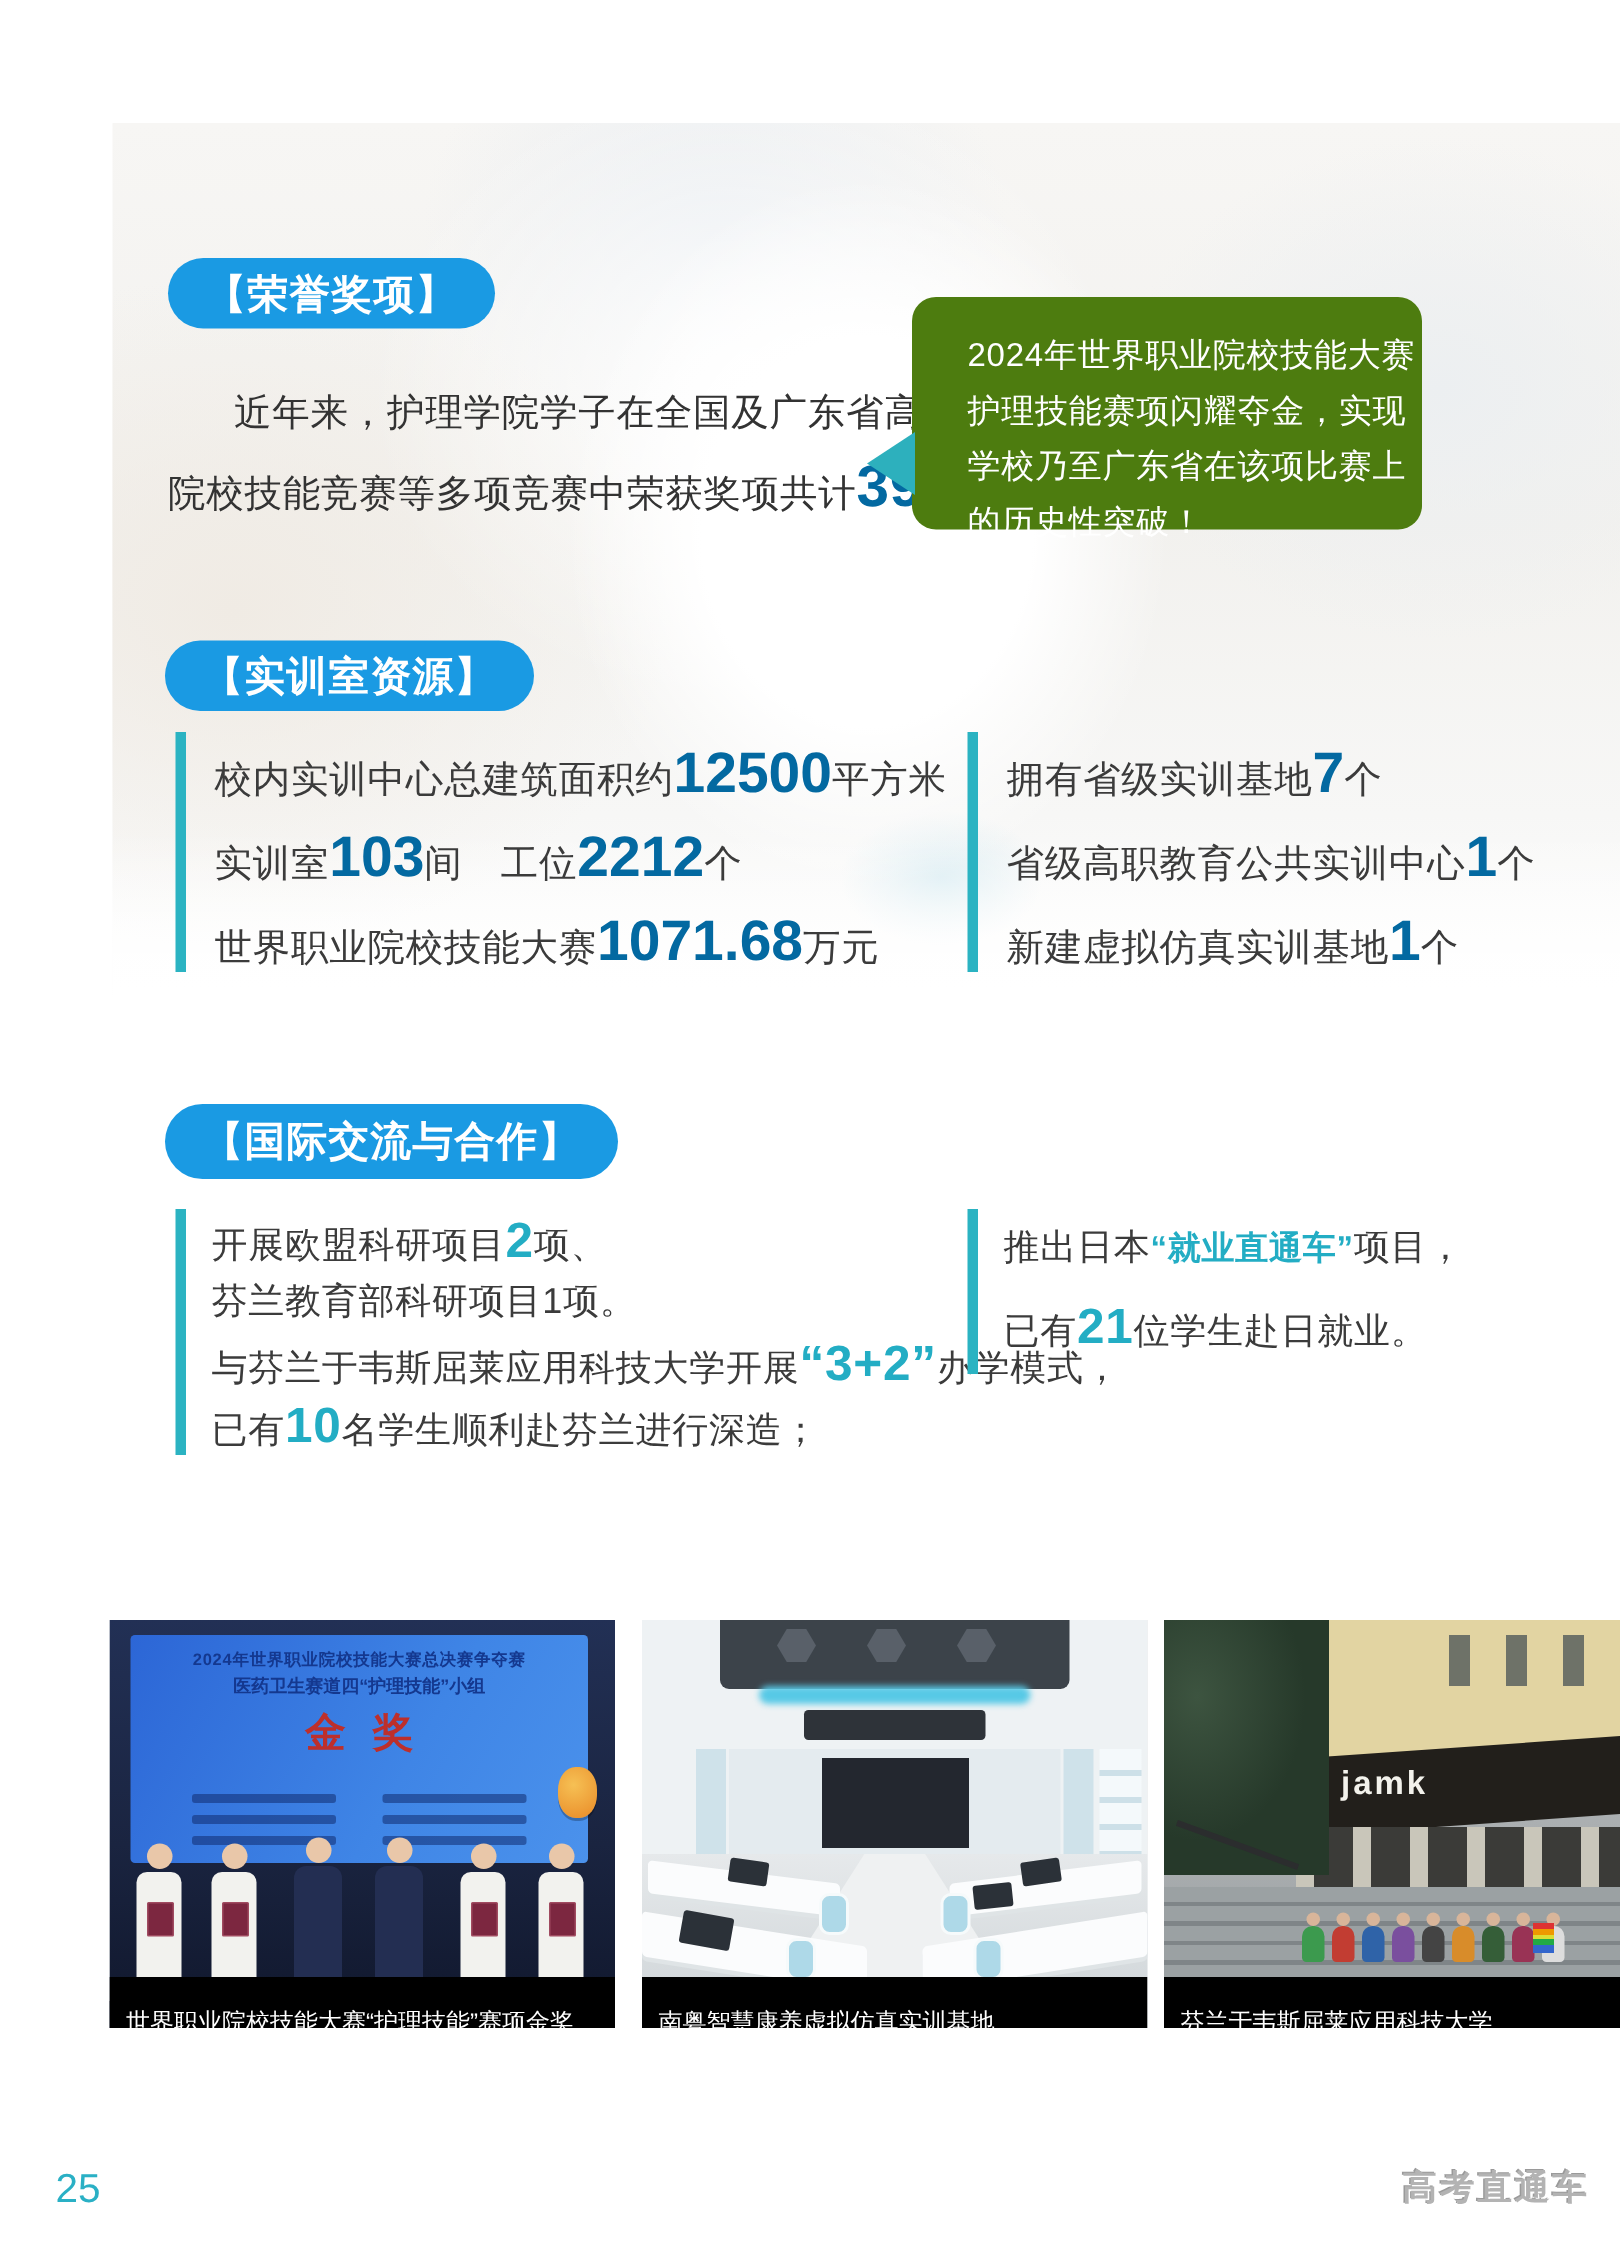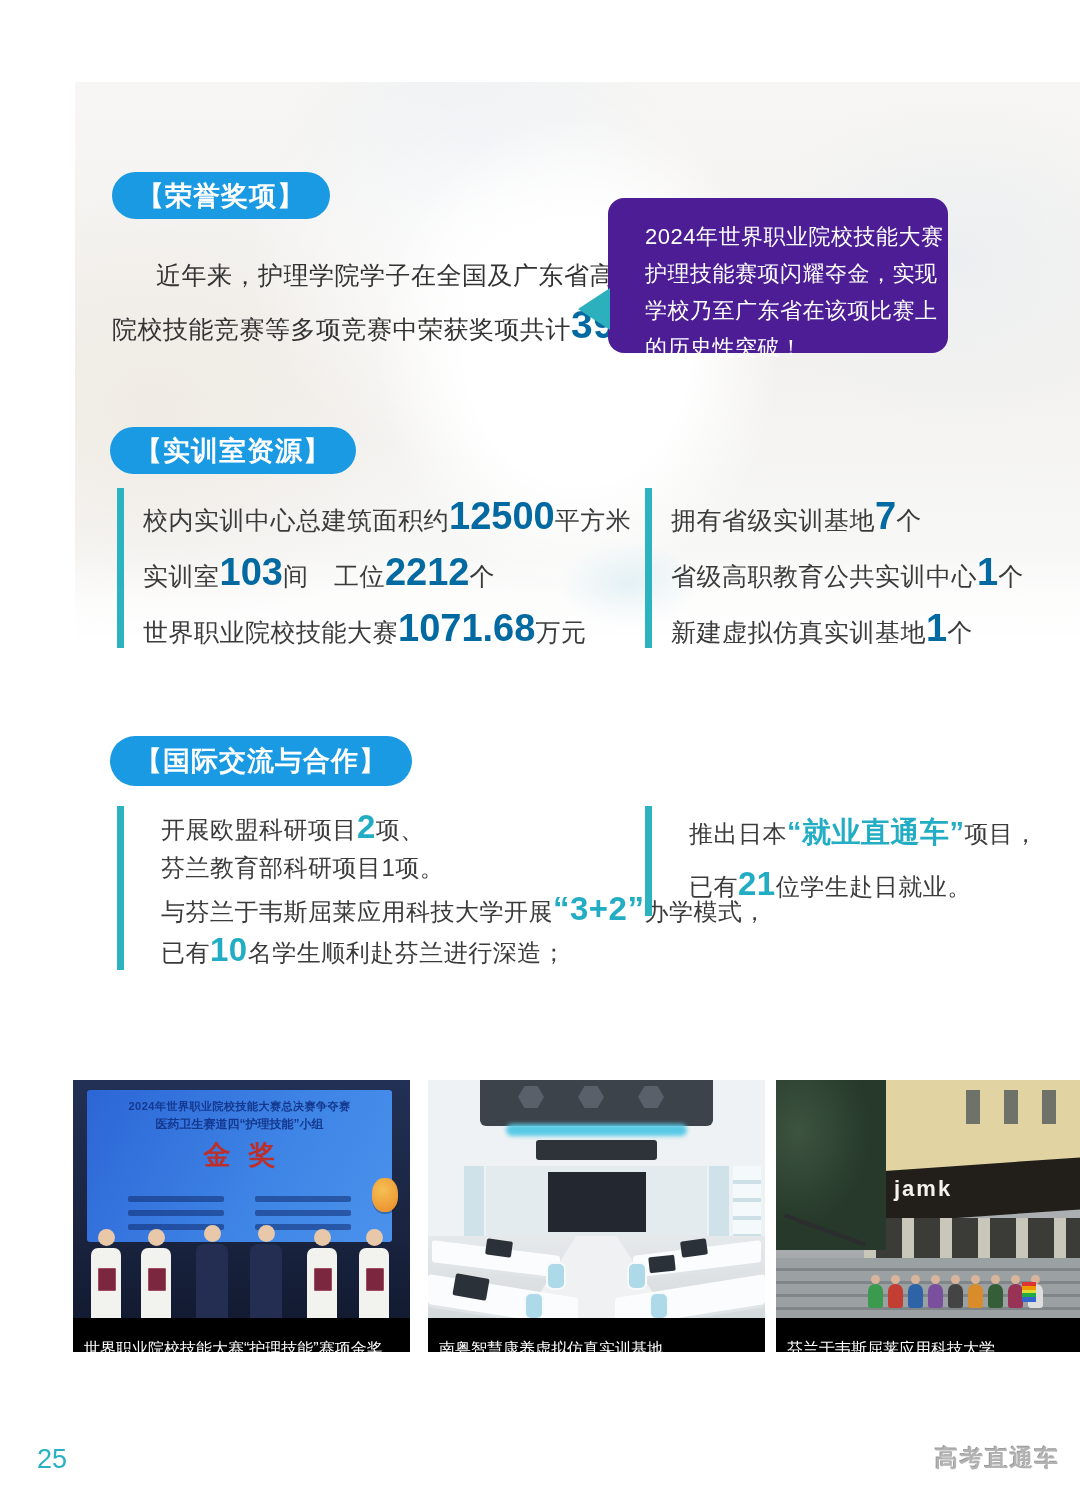--- a/index.html
+++ b/index.html
@@ -33,43 +33,43 @@
   
   .honors-para { position:absolute; left:112px; top:250px; width:520px; color:#333; }
   .honors-para .pline { font-size:25px; line-height:50px; white-space:nowrap; letter-spacing:.5px; }
   .honors-para .pline.first { padding-left:44px; }
   .seg-n { font-size:39px; color:#0369a1; font-weight:700; }
   .seg-nm { font-size:33px; color:#23adc4; font-weight:700; }
   .seg-zh { font-size:29px; color:#23adc4; font-weight:700; letter-spacing:1px; }
 
   
   .bubble { position:absolute; left:608px; top:198px; width:340px; height:155px;
-    background:#4c1d95; border-radius:16px; color:#fff; }
+    background:#4d7c0f; border-radius:16px; color:#fff; }
   .bubble .tail { position:absolute; left:-30px; top:90px; width:0; height:0;
     border-top:21px solid transparent; border-bottom:21px solid transparent; border-right:32px solid #2db0bd; }
   .bubble .btext { padding:20px 18px 0 37px; font-size:22px; line-height:37px; letter-spacing:.5px; white-space:nowrap; }
 
   
   .stat-block { position:absolute; border-left:7px solid #2bb3c2; padding-left:19px; }
   #stats-left { left:117px; top:488px; height:160px; }
   #stats-right { left:645px; top:488px; height:160px; }
   .stat-row { line-height:56px; height:56px; white-space:nowrap; }
   .stat-row span { font-size:25px; color:#3b3b3b; letter-spacing:.5px; }
   .stat-row span.seg-n { font-size:38px; color:#0369a1; letter-spacing:0; }
 
-  .intl-block { position:absolute; border-left:7px solid #2bb3c2; padding-left:37px; }
+  .intl-block { position:absolute; border-left:7px solid #2bb3c2; padding-left:17px; }
   #intl-left { left:117px; top:806px; height:164px; }
   #intl-right { left:645px; top:806px; height:110px; }
   .intl-row { line-height:41px; height:41px; white-space:nowrap; }
   .intl-row span { font-size:24px; color:#3b3b3b; letter-spacing:.5px; }
   .intl-row span.seg-nm { font-size:33px; color:#23adc4; }
   .intl-row2 { line-height:52px; height:52px; white-space:nowrap; }
   .intl-row2 span { font-size:24px; color:#3b3b3b; letter-spacing:.5px; }
   .intl-row2 span.seg-nm { font-size:33px; color:#23adc4; }
-  .intl-row2 span.seg-zh { font-size:29px; color:#23adc4; }
+  .intl-row2 span.seg-zh { font-size:22px; color:#23adc4; }
 
   
   .photo { position:absolute; top:1080px; height:272px; overflow:hidden; background:#dfe3e6; }
   #photo1 { left:73px; width:337px; }
   #photo2 { left:428px; width:337px; }
   #photo3 { left:776px; width:304px; }
   .caption { position:absolute; left:0; bottom:0; width:100%; height:28px; background:#000000;
     color:#fff; font-size:16px; line-height:28px; padding:17px 11px; white-space:nowrap; overflow:hidden; z-index:5; }
 
   

